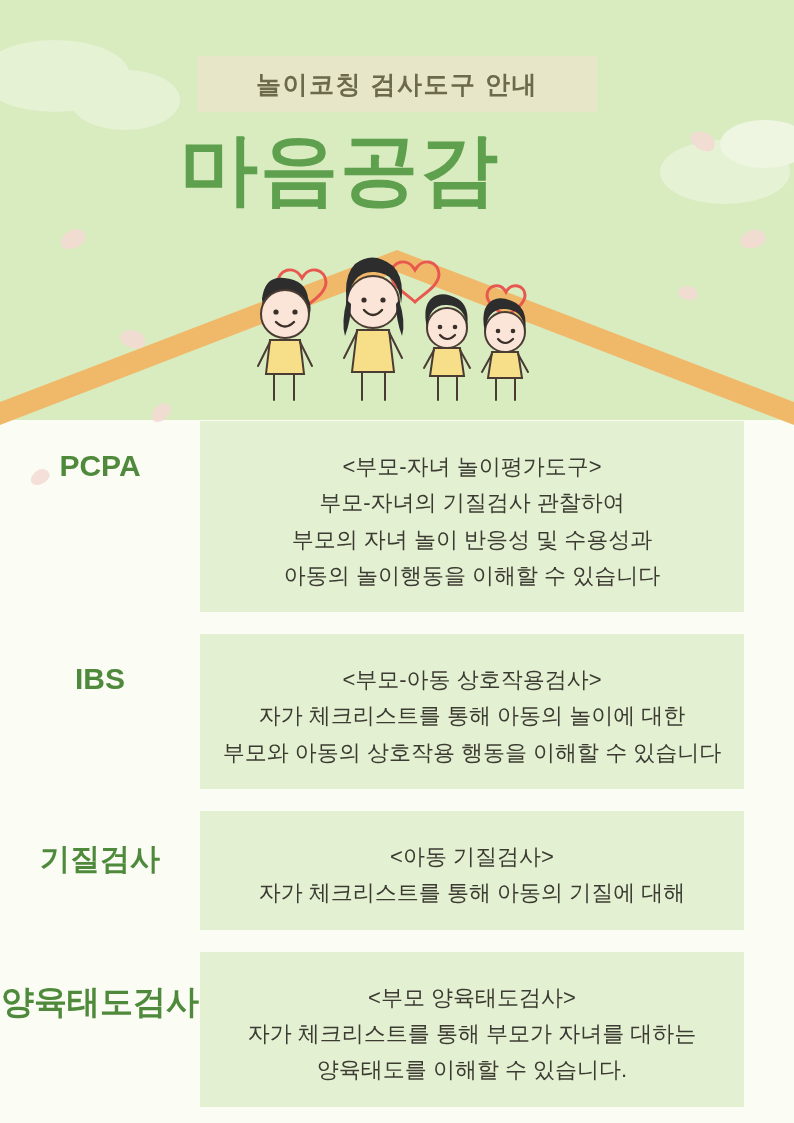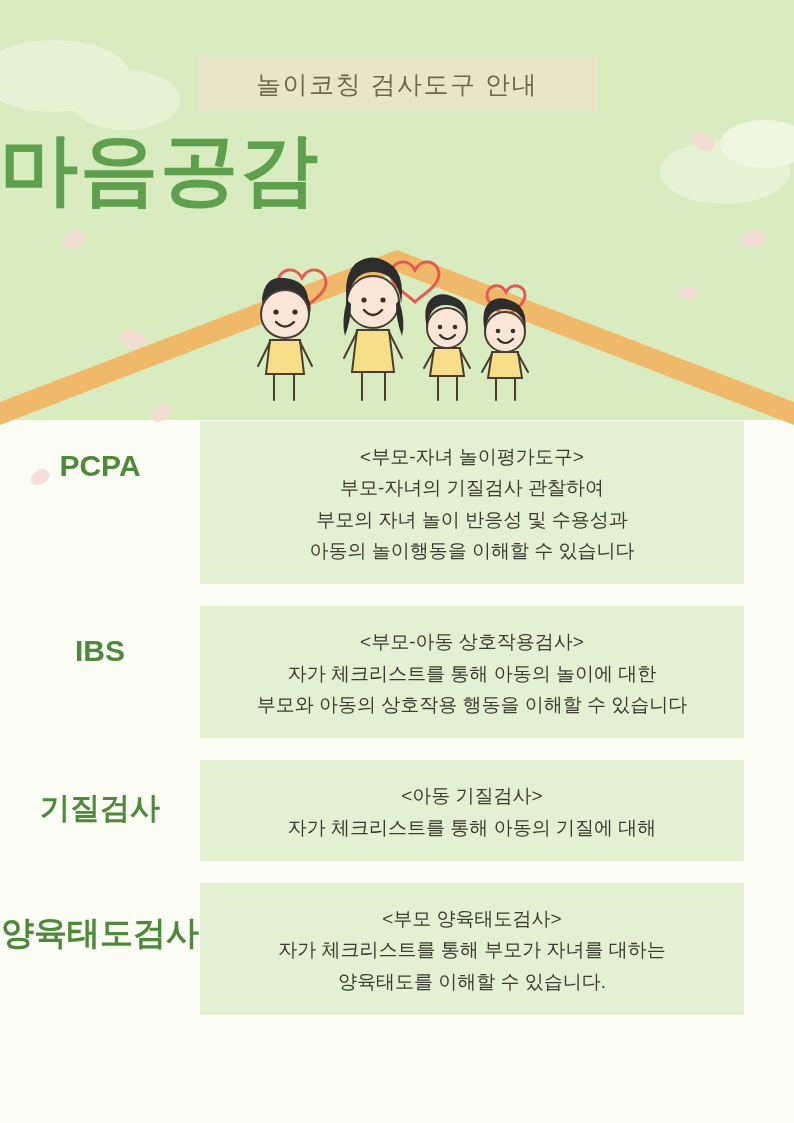--- a/index.html
+++ b/index.html
@@ -74,30 +74,31 @@
     top: 56px;
     width: 400px;
     height: 56px;
     background: #e8e6c8;
     display: flex;
     align-items: center;
     justify-content: center;
   }
   .ribbon-text {
     font-size: 25px;
-    font-weight: normal;
+    font-weight: bold;
     color: #6c6a4a;
     letter-spacing: 1.5px;
     text-align: center;
   }
 
   .main-title {
     position: absolute;
     top: 130px;
     left: 0; width: 680px;
+    text-align: center;
     font-size: 78px;
     font-weight: bold;
     color: #5fa04e;
     letter-spacing: 2px;
     line-height: 1;
   }
 
   
   .family {
     position: absolute;
@@ -127,23 +128,23 @@
     font-size: 30px;
     font-weight: bold;
     color: #4f8a3c;
     padding-top: 28px;
   }
   .row-label.small { font-size: 33px; }
   .row-box {
     flex: 1 1 auto;
     margin-right: 50px;
     background: #e4f0d2;
-    padding: 20px 10px 18px;
-    text-align: center;
-    font-size: 19px;
+    padding: 28px 10px 18px;
+    text-align: center;
+    font-size: 22px;
     line-height: 1.65;
     color: #3b3b32;
   }
   .row-box .line { display: block; }
 </style>
 </head>
 <body>
 
 <div class="poster">
 

